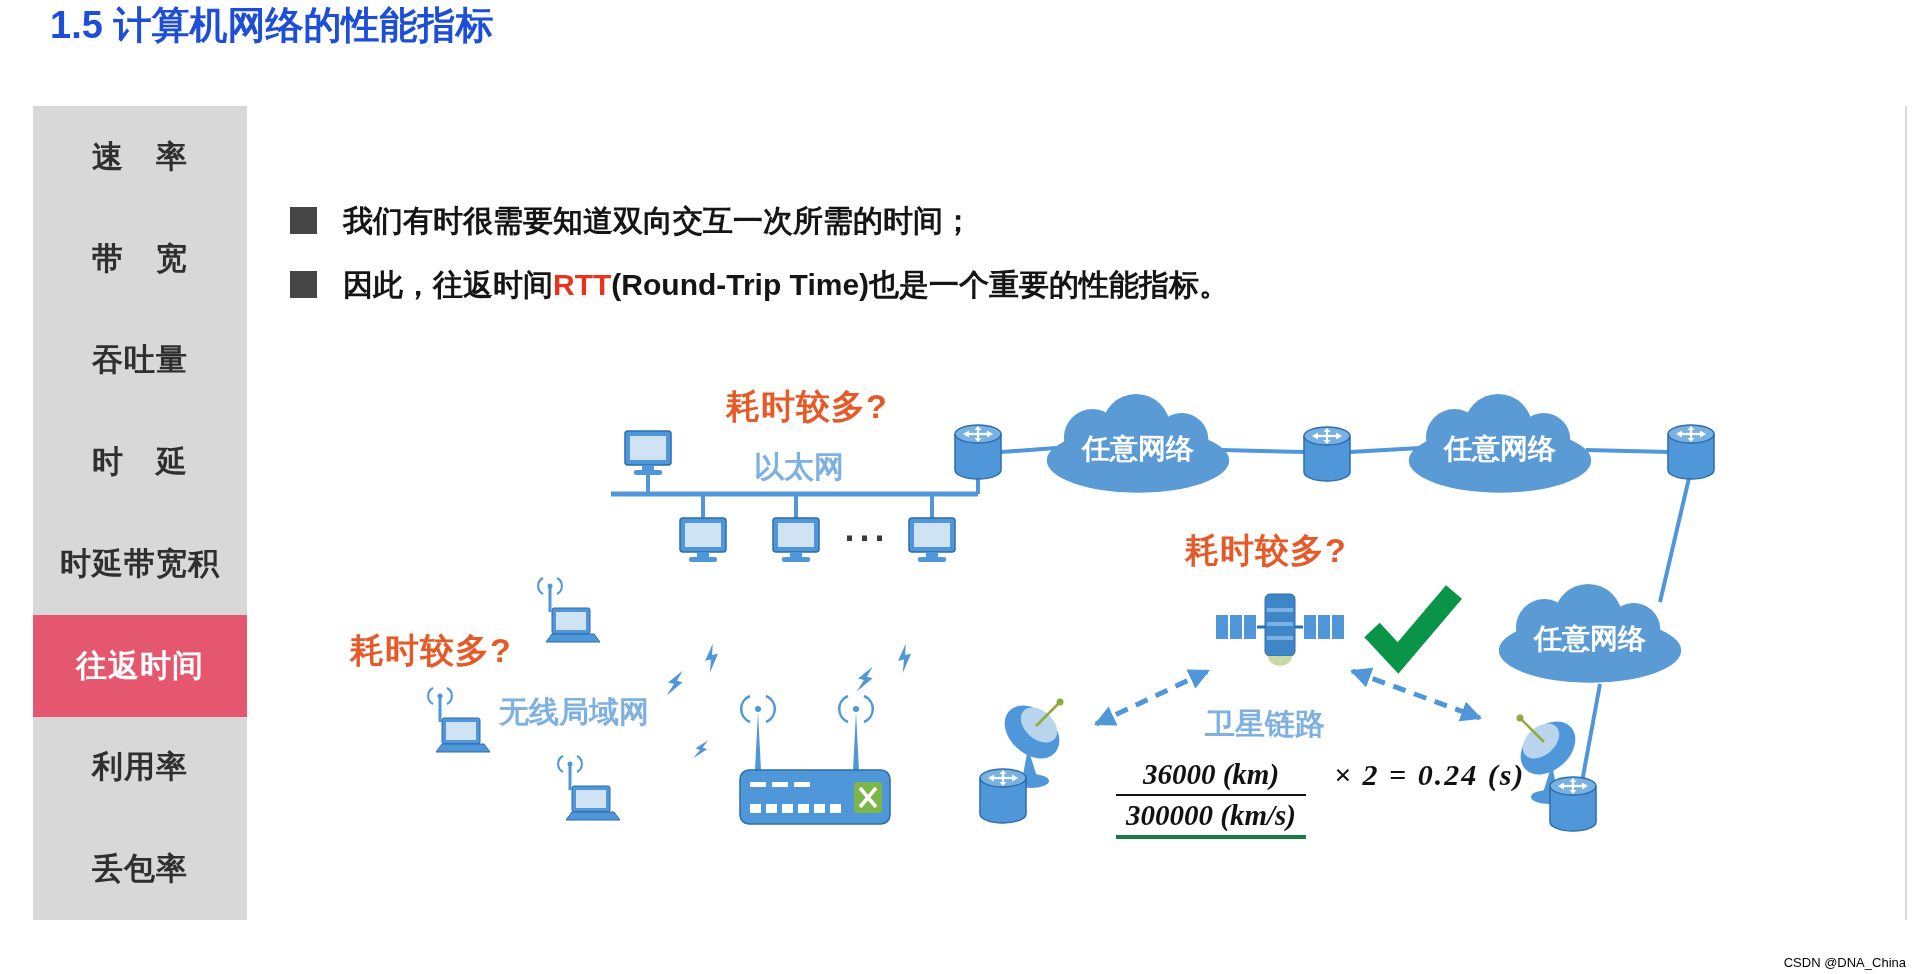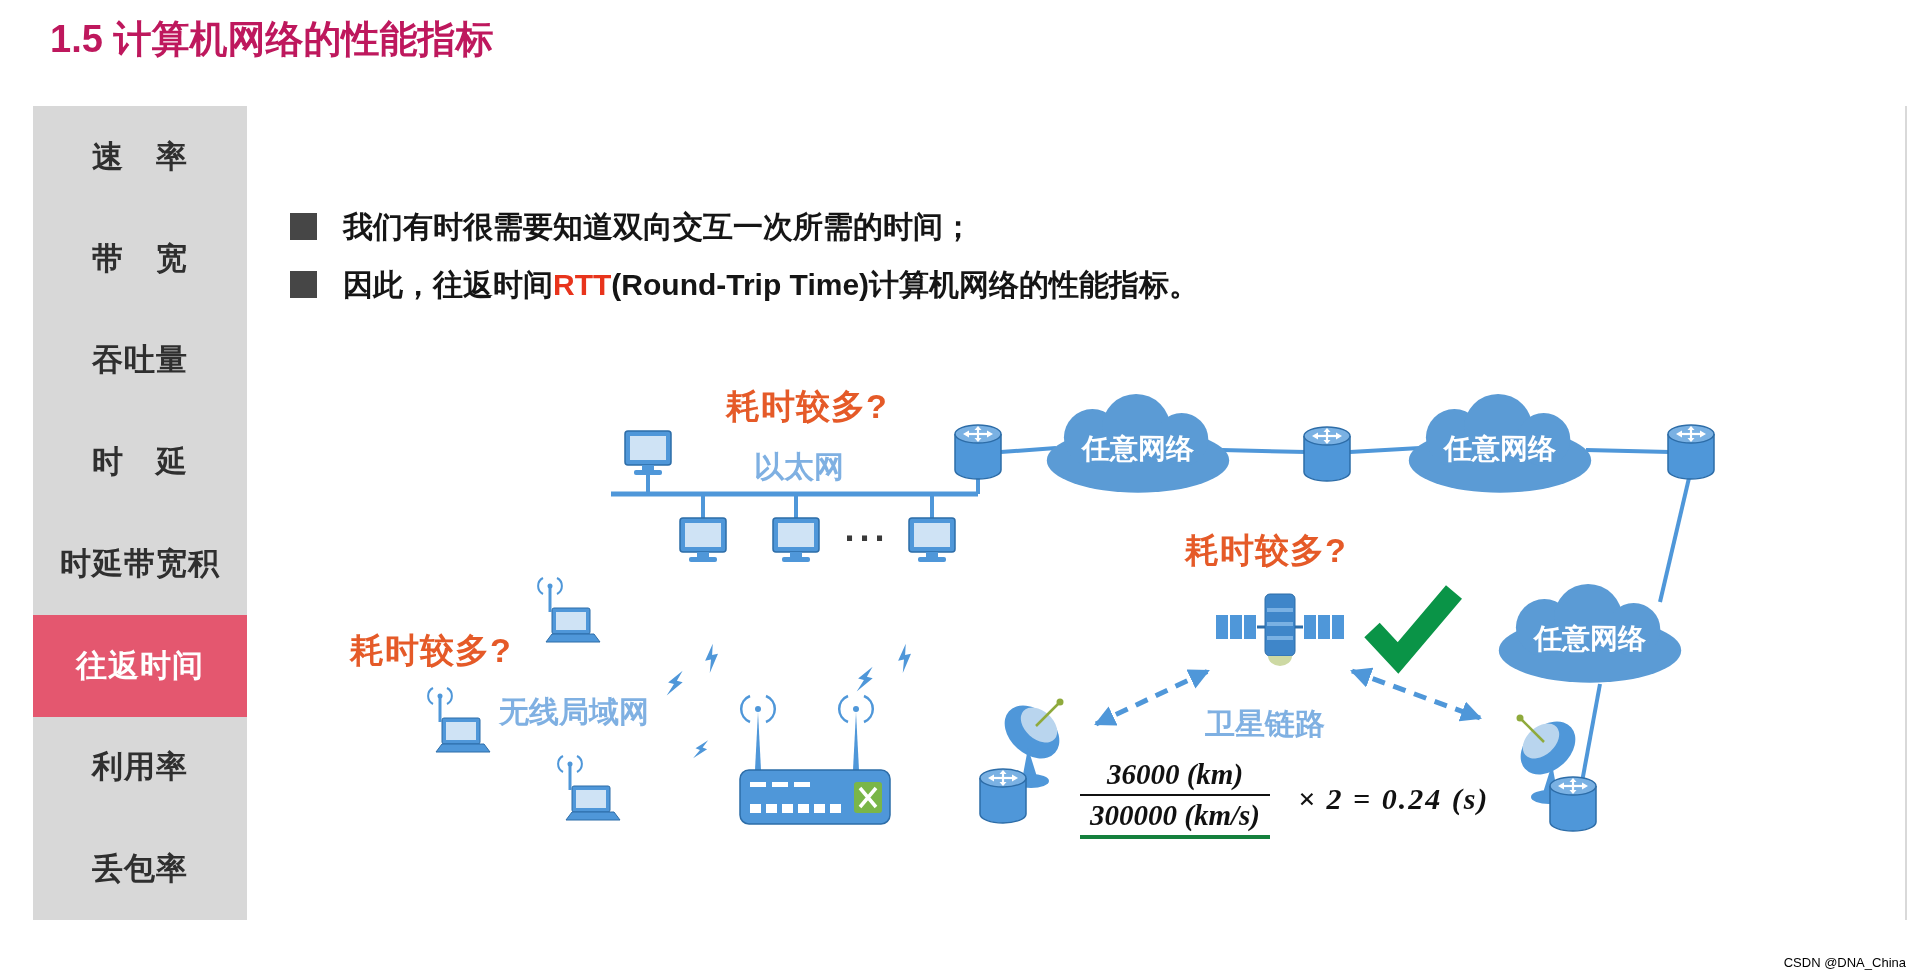--- a/index.html
+++ b/index.html
@@ -1,20 +1,20 @@
 <!DOCTYPE html>
 <html><head>
 <meta charset="utf-8">
 <style>
   * { margin:0; padding:0; box-sizing:border-box; }
   html,body { width:1920px; height:974px; background:#fff;
     font-family:"Liberation Sans","DejaVu Sans",sans-serif; overflow:hidden; }
   .slide { position:relative; width:1920px; height:974px; background:#fff; }
 
-  .title { position:absolute; left:50px; top:14px; font-size:38px; font-weight:bold; color:#be185d; }
+  .title { position:absolute; left:50px; top:0; font-size:38px; font-weight:bold; color:#1d4ed8; }
 
   .frame { position:absolute; left:247px; top:106px; width:1660px; height:814px;
     border-right:2px solid #d9d9d9; pointer-events:none; }
 
   .sidebar { position:absolute; left:33px; top:106px; width:214px; height:814px;
     background:#d8d8d8; display:flex; flex-direction:column; }
   .side-item { flex:1; display:flex; align-items:center; justify-content:center;
     font-size:31px; font-weight:bold; color:#2f2f2f; letter-spacing:1px; }
   .side-item.active { background:#e4576f; color:#fff; }
 
@@ -28,21 +28,21 @@
                  0 -3px 0 #fff, 0 3px 0 #fff, -3px 0 0 #fff, 3px 0 0 #fff; }
 
   svg.diagram { position:absolute; left:0; top:0; width:1920px; height:974px; pointer-events:none; }
   .svg-blue-label { fill:#7fb0e2; font-size:30px; font-weight:bold;
     font-family:"Liberation Sans","DejaVu Sans",sans-serif; }
   .svg-cloud-label { fill:#ffffff; font-size:28px; font-weight:bold;
     font-family:"Liberation Sans","DejaVu Sans",sans-serif; }
   .svg-dots { fill:#3a3a3a; font-size:36px; font-weight:bold; letter-spacing:3px;
     font-family:"Liberation Sans","DejaVu Sans",sans-serif; }
 
-  .formula { position:absolute; left:1080px; top:758px; display:flex; align-items:center;
+  .formula { position:absolute; left:1116px; top:758px; display:flex; 
     font-family:"Liberation Serif","DejaVu Serif",serif; font-style:italic; font-weight:bold;
     color:#111; }
   .frac { display:inline-flex; flex-direction:column; text-align:center; font-size:29px; }
   .frac .num { padding:0 10px 3px; border-bottom:2px solid #111; }
   .frac .den { padding:3px 10px 3px; border-bottom:4px solid #15803d; }
   .formula .rest { margin-left:28px; font-size:30px; letter-spacing:2px; }
 
   .watermark { position:absolute; right:14px; bottom:4px; font-size:13px; color:#000000; }
 </style>
 </head>
@@ -57,27 +57,27 @@
     <div class="side-item">速　率</div>
     <div class="side-item">带　宽</div>
     <div class="side-item">吞吐量</div>
     <div class="side-item">时　延</div>
     <div class="side-item">时延带宽积</div>
     <div class="side-item active">往返时间</div>
     <div class="side-item">利用率</div>
     <div class="side-item">丢包率</div>
   </div>
 
-  <div class="bullet-row" style="top:208px">
+  <div class="bullet-row" style="top:202px">
     <span class="bullet-sq"></span>
     <span class="bullet-text">我们有时很需要知道双向交互一次所需的时间；</span>
   </div>
   <div class="bullet-row" style="top:266px">
     <span class="bullet-sq"></span>
-    <span class="bullet-text"><span>因此，往返时间</span><span class="red">RTT</span><span>(Round-Trip Time)计算机网络的性能指标。</span></span>
+    <span class="bullet-text"><span>因此，往返时间</span><span class="red">RTT</span><span>(Round-Trip Time)也是一个重要的性能指标。</span></span>
   </div>
 
   <svg class="diagram" viewBox="0 0 1920 974">
     <defs>
       <marker id="arw" viewBox="0 0 10 10" refX="9" refY="5" markerWidth="4.2" markerHeight="4.2" orient="auto-start-reverse">
         <path d="M0,0 L10,5 L0,10 z" fill="#4f97d9"></path>
       </marker>
 
       <g id="pc">
         <rect x="0" y="0" width="46" height="34" rx="3" fill="#4f97d9" stroke="#2d6da8" stroke-width="1.5"></rect>

